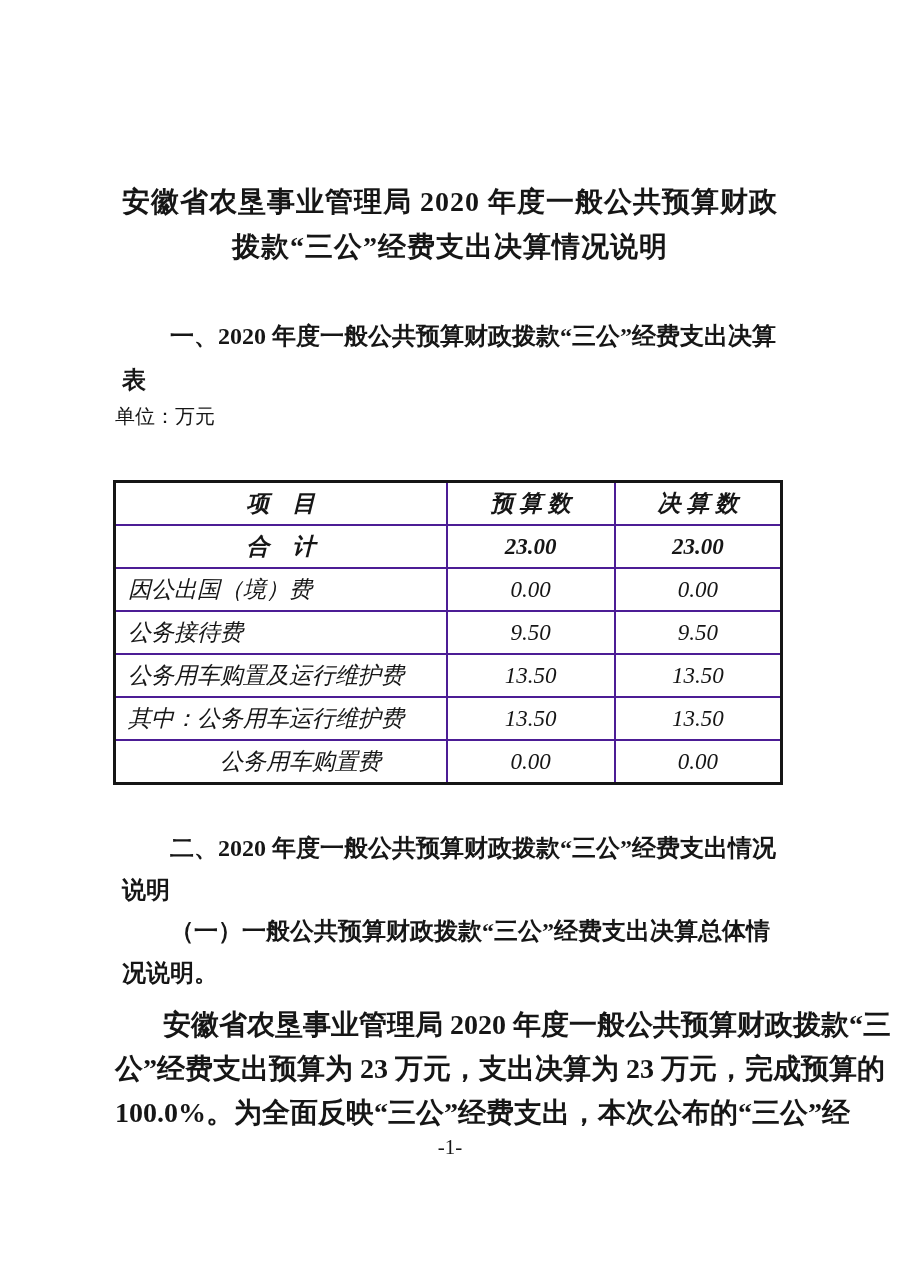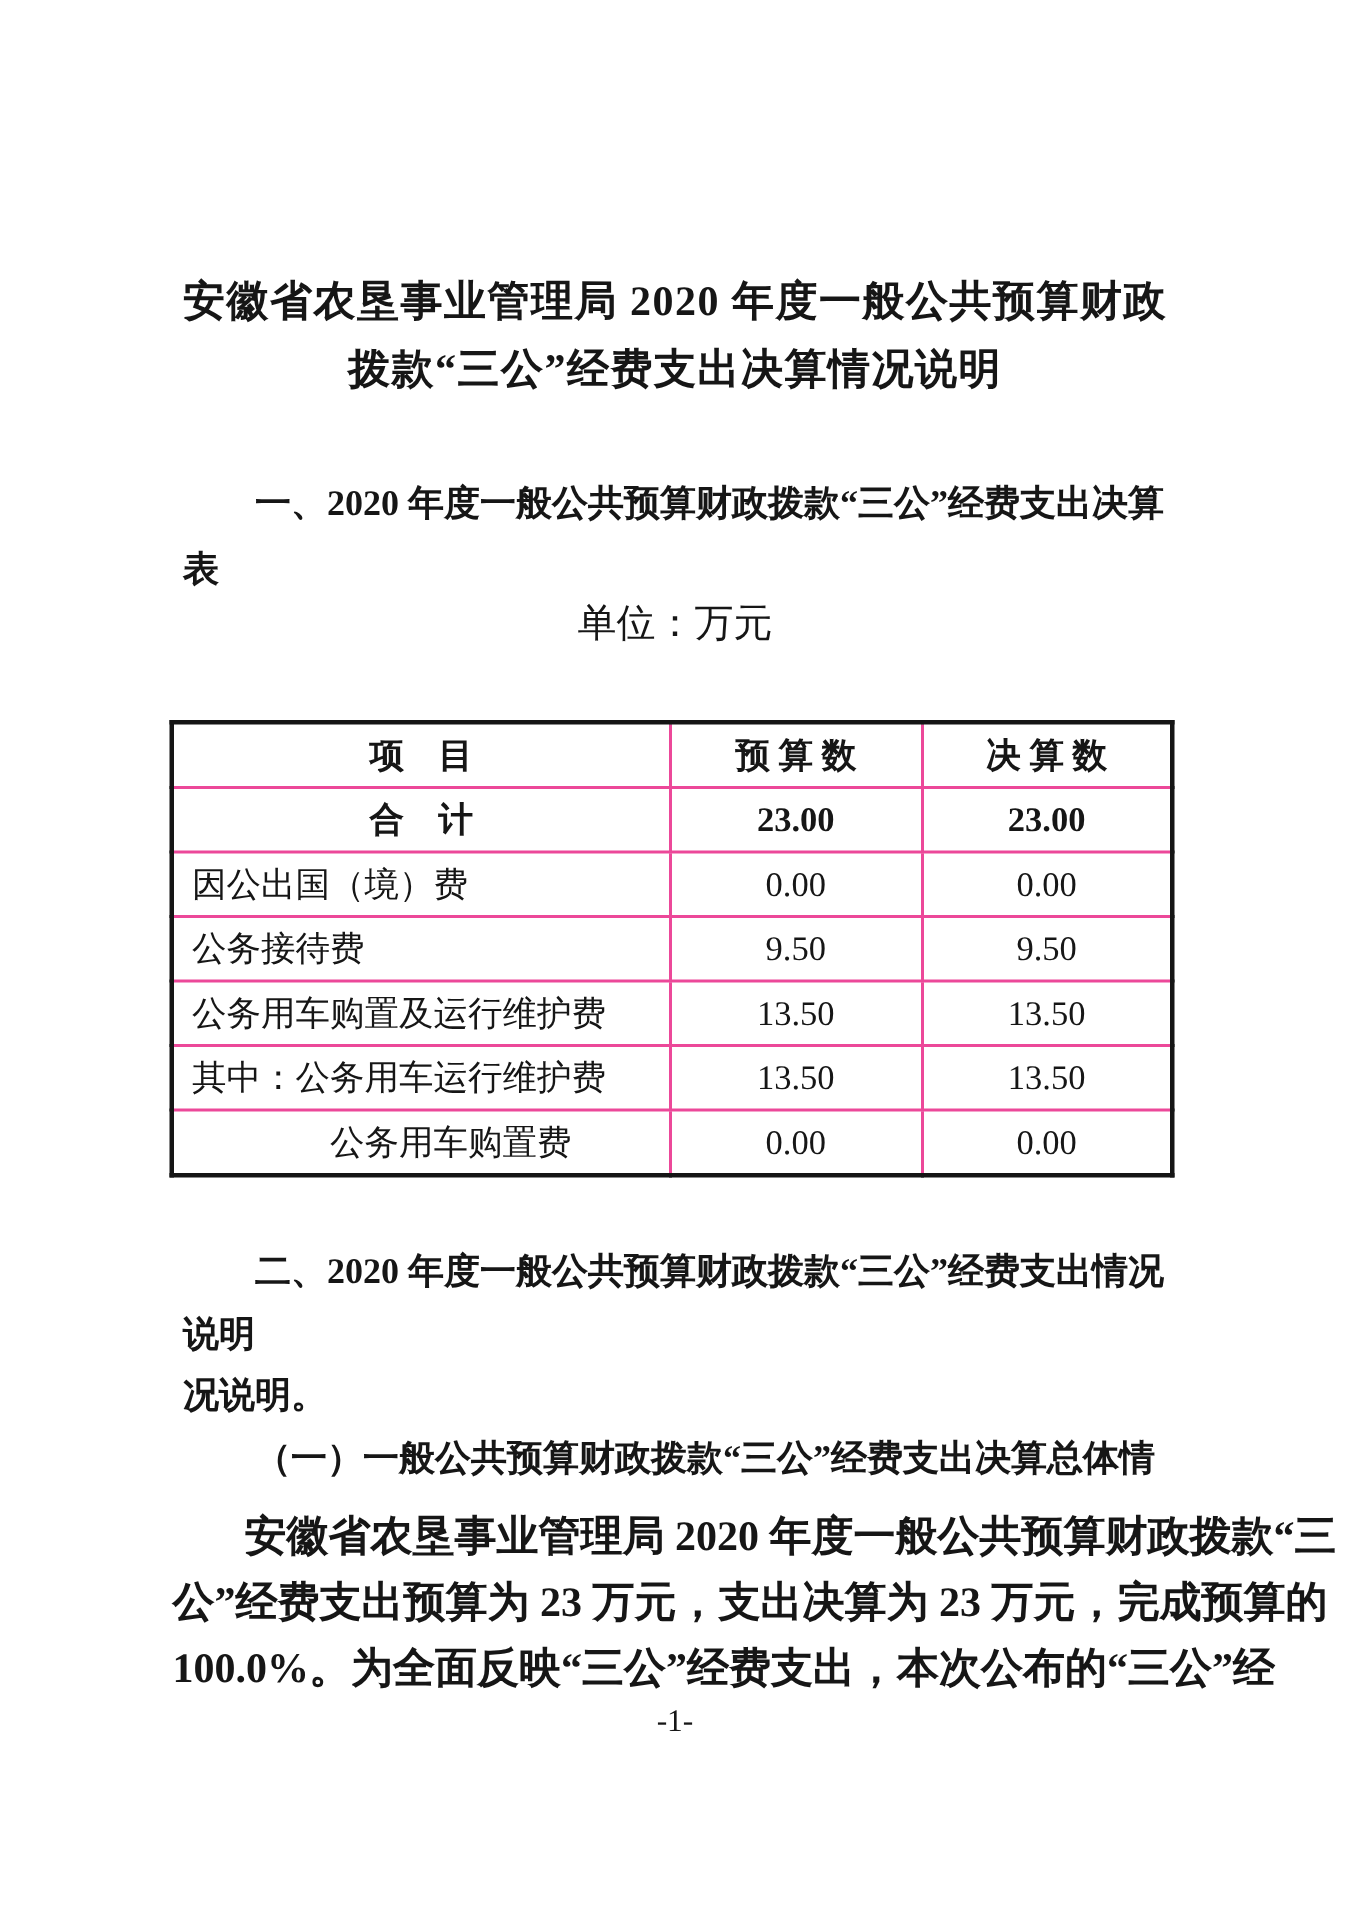--- a/index.html
+++ b/index.html
@@ -44,44 +44,45 @@
   .s2-block { top: 814px; }
   .s3-block { top: 897px; }
   .indent-first { padding-left: 48px; }
 
   
   .unit-label {
     position: absolute;
     left: 115px;
     top: 391px;
     width: 670px;
-    text-align: center;
-    font-size: 26px;
+    text-align: left;
+    font-size: 20px;
     line-height: 24px;
   }
 
   
   table.budget-table {
     position: absolute;
     left: 113px;
     top: 467px;
     width: 669px;
     border-collapse: collapse;
     table-layout: fixed;
     border: 3px solid #151515;
     font-size: 23px;
   }
   .budget-table col.col-item  { width: 332px; }
   .budget-table col.col-budget{ width: 168px; }
   .budget-table col.col-final { width: 167px; }
   .budget-table th, .budget-table td {
-    border: 2px solid #ec4899;
+    border: 2px solid #4c1d95;
     height: 41px;
     vertical-align: middle;
     padding: 0;
+    font-style: italic;
   }
   .budget-table th {
     font-weight: bold;
     text-align: center;
     font-size: 23px;
   }
   .budget-table td.item {
     text-align: left;
     padding-left: 12px;
   }
@@ -181,22 +182,22 @@
       </tr>
     </tbody>
   </table>
 
   <div class="h-block s2-block">
     <div class="line indent-first">二、2020 年度一般公共预算财政拨款“三公”经费支出情况</div>
     <div class="line">说明</div>
   </div>
 
   <div class="h-block s3-block">
+    <div class="line indent-first">（一）一般公共预算财政拨款“三公”经费支出决算总体情</div>
     <div class="line">况说明。</div>
-    <div class="line indent-first">（一）一般公共预算财政拨款“三公”经费支出决算总体情</div>
   </div>
 
   <div class="para-block">
     <div class="line indent-first">安徽省农垦事业管理局 2020 年度一般公共预算财政拨款“三</div>
     <div class="line">公”经费支出预算为 23 万元，支出决算为 23 万元，完成预算的</div>
     <div class="line">100.0%。为全面反映“三公”经费支出，本次公布的“三公”经</div>
   </div>
 
   <div class="page-number">-1-</div>
 

